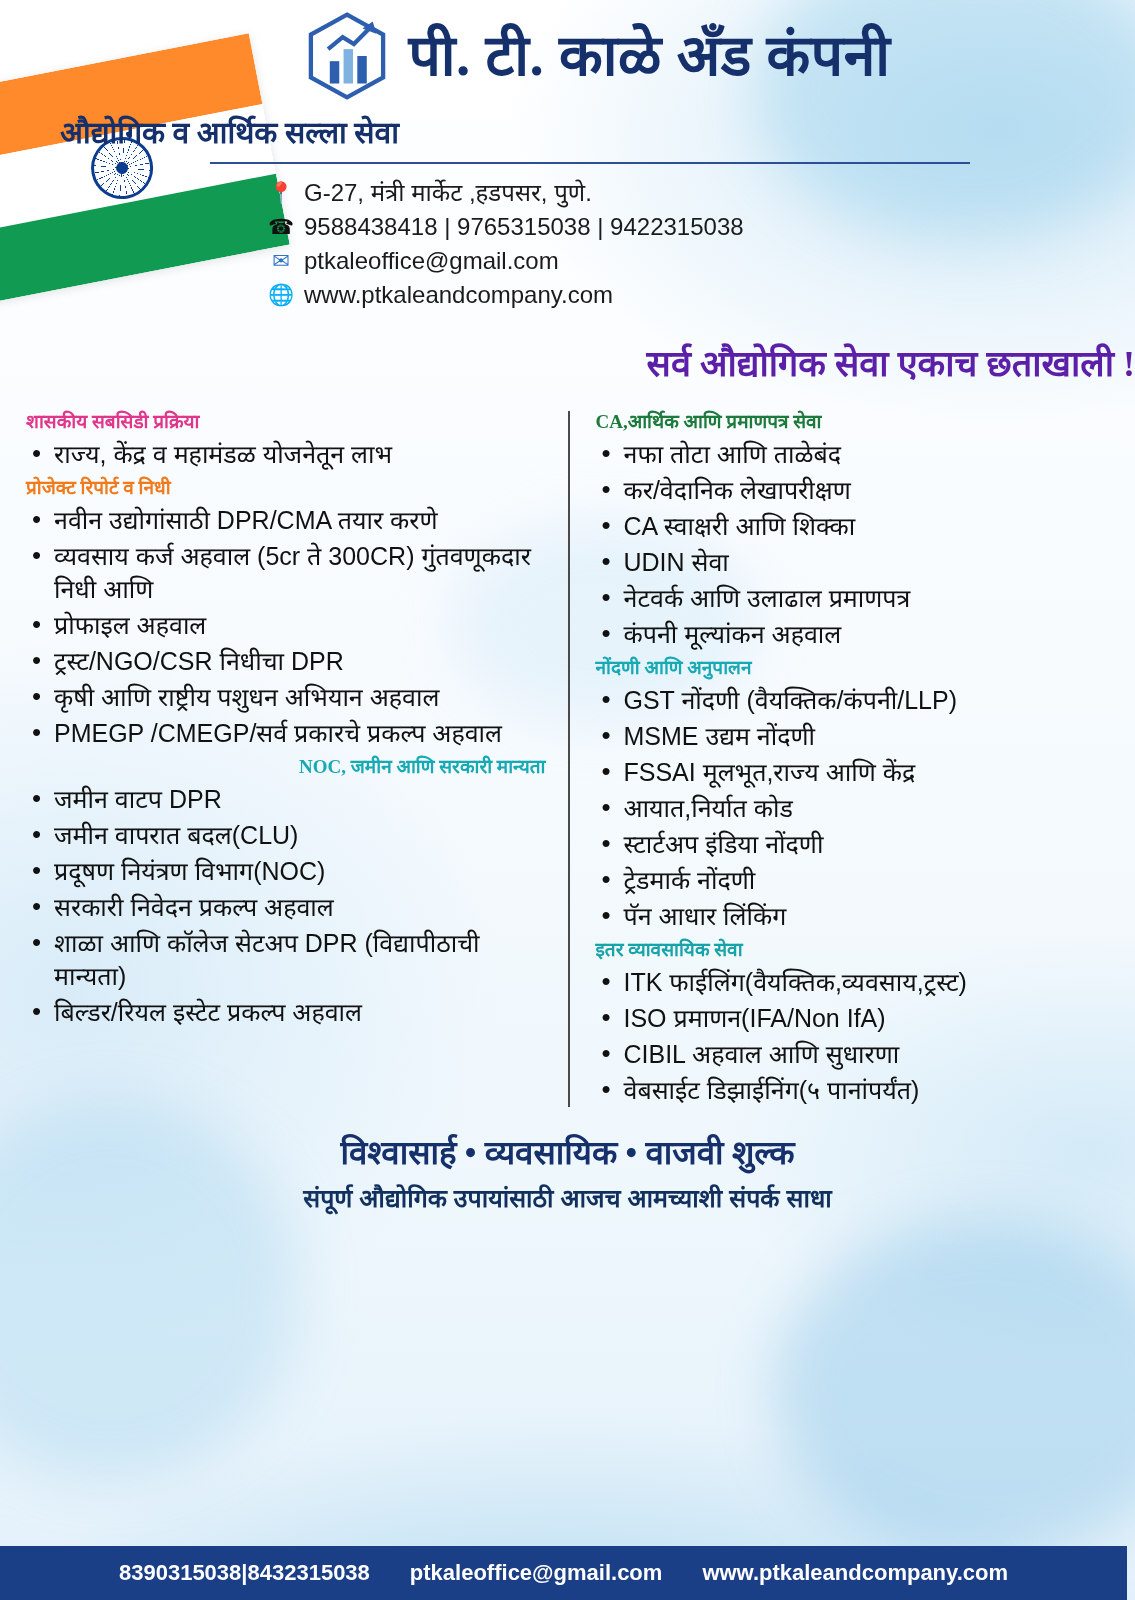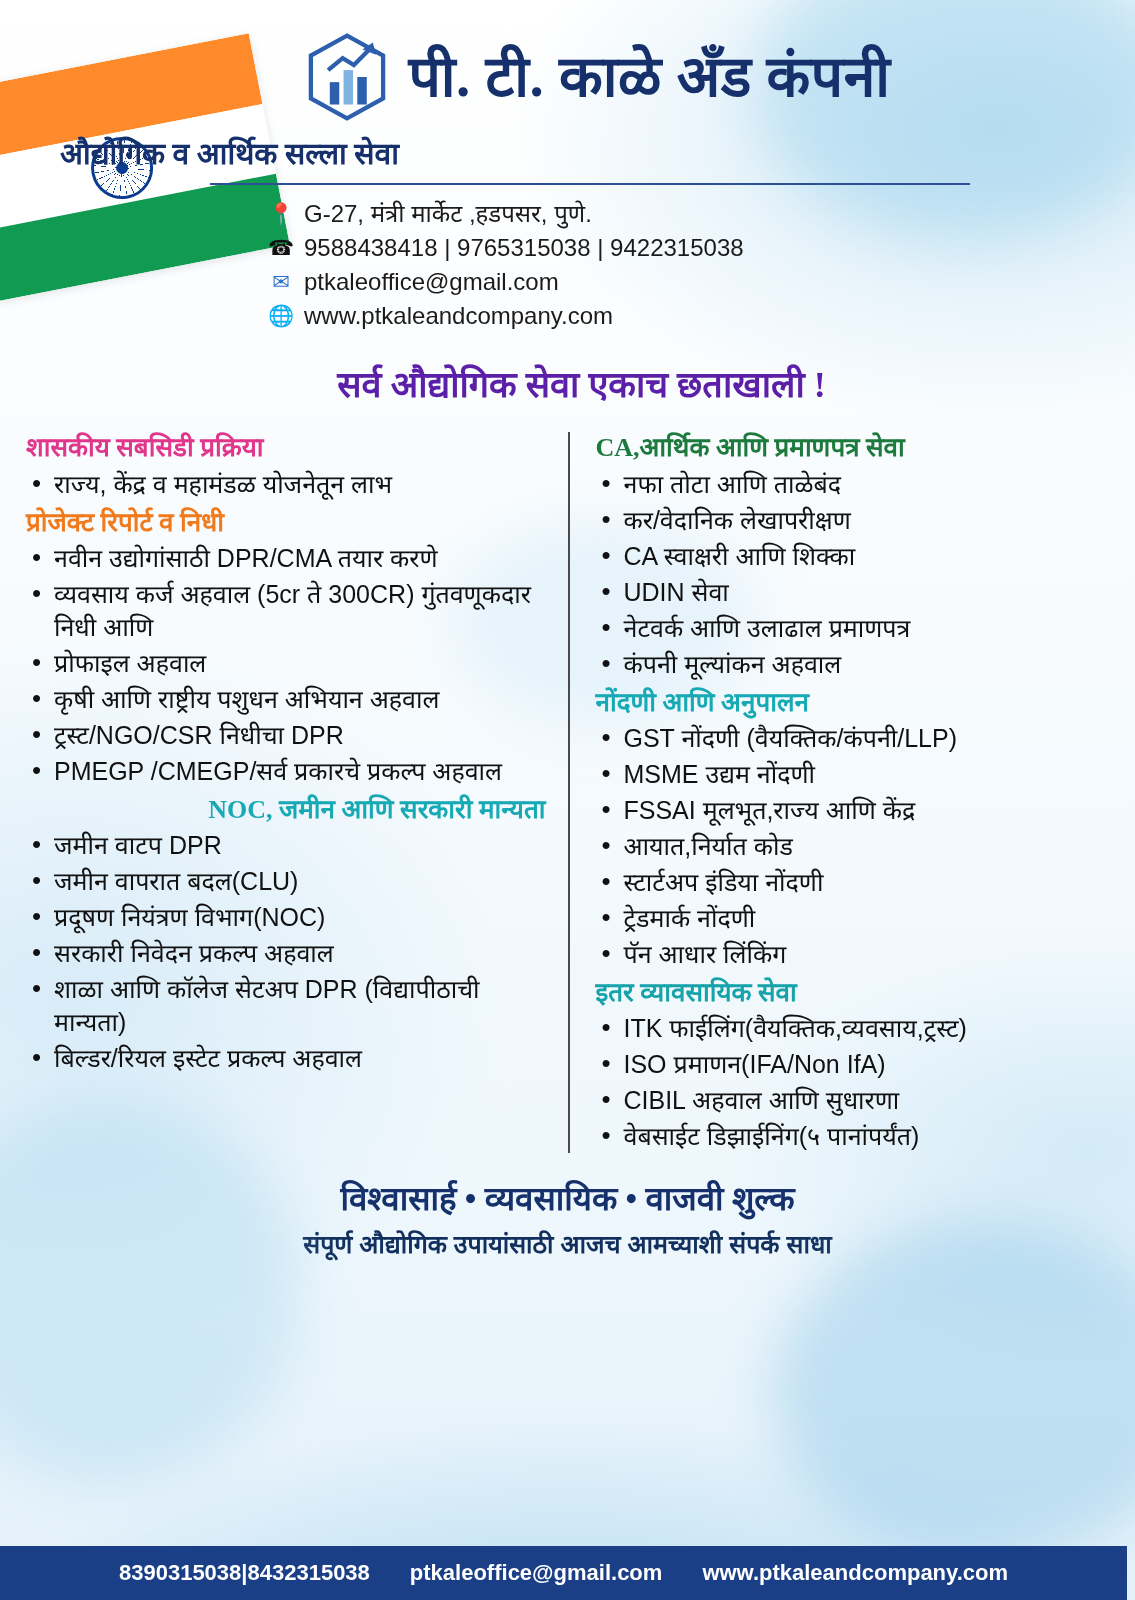--- a/index.html
+++ b/index.html
@@ -61,21 +61,21 @@
     content: "";
     position: absolute;
     left: 50%; top: 50%;
     width: 12px; height: 12px;
     margin: -6px 0 0 -6px;
     border-radius: 50%;
     background: #0a3d8f;
   }
 
   
-  .header { position: relative; padding-top: 32px; }
+  .header { position: relative; padding-top: 11px; }
   .brandrow {
     display: flex;
     align-items: center;
     justify-content: center;
     gap: 18px;
     padding-left: 60px;
   }
   .logo { width: 86px; height: 90px; flex: 0 0 auto; }
   .company {
     font-family: "Liberation Serif", serif;
@@ -109,21 +109,21 @@
   }
   .contact .line { display: flex; align-items: center; gap: 10px; }
   .cicon { width: 26px; display: inline-block; text-align: center; font-size: 21px; }
   .pin { color: #d8342c; }
   .ph { color: #111; }
   .mail { color: #2f73c7; }
   .web { color: #2f73c7; }
 
   
   .headline {
-    text-align: center;
+    text-align: right;
     font-family: "Liberation Serif", serif;
     font-size: 36px;
     font-weight: bold;
     color: #5b1fa8;
     margin-top: 26px;
     padding-left: 28px;
   }
 
   
   .columns {
@@ -139,21 +139,21 @@
     position: absolute;
     left: 50%;
     top: 6px;
     bottom: 6px;
     width: 2px;
     background: #4a4a4a;
   }
   .sec-title {
     font-family: "Liberation Serif", serif;
     font-weight: bold;
-    font-size: 26px;
+    font-size: 19px;
     margin: 6px 0 4px 0;
     line-height: 1.2;
   }
   .sec-title.t-pink { color: #e0368c; }
   .sec-title.t-orange { color: #f07a1c; }
   .sec-title.t-teal { color: #17a9b4; text-align: right; }
   .sec-title.t-green { color: #1d7a3d; }
   .sec-title.t-cyan { color: #17a9b4; }
   .sec-title.t-teal2 { color: #16a3a9; }
   ul.items { list-style: none; margin: 2px 0 6px 0; }
@@ -264,22 +264,22 @@
     <div class="col left">
         <div class="sec-title t-pink">शासकीय सबसिडी प्रक्रिया</div>
         <ul class="items">
           <li>राज्य, केंद्र व महामंडळ योजनेतून लाभ</li>
         </ul>
         <div class="sec-title t-orange">प्रोजेक्ट रिपोर्ट व निधी</div>
         <ul class="items">
           <li>नवीन उद्योगांसाठी DPR/CMA तयार करणे</li>
           <li>व्यवसाय कर्ज अहवाल (5cr ते 300CR) गुंतवणूकदार निधी आणि</li>
           <li>प्रोफाइल अहवाल</li>
+          <li>ट्रस्ट/NGO/CSR निधीचा DPR</li>
           <li>कृषी आणि राष्ट्रीय पशुधन अभियान अहवाल</li>
-          <li>ट्रस्ट/NGO/CSR निधीचा DPR</li>
           <li>PMEGP /CMEGP/सर्व प्रकारचे प्रकल्प अहवाल</li>
         </ul>
         <div class="sec-title t-teal">NOC, जमीन आणि सरकारी मान्यता</div>
         <ul class="items">
           <li>जमीन वाटप DPR</li>
           <li>जमीन वापरात बदल(CLU)</li>
           <li>प्रदूषण नियंत्रण विभाग(NOC)</li>
           <li>सरकारी निवेदन प्रकल्प अहवाल</li>
           <li>शाळा आणि कॉलेज सेटअप DPR (विद्यापीठाची मान्यता)</li>
           <li>बिल्डर/रियल इस्टेट प्रकल्प अहवाल</li>

